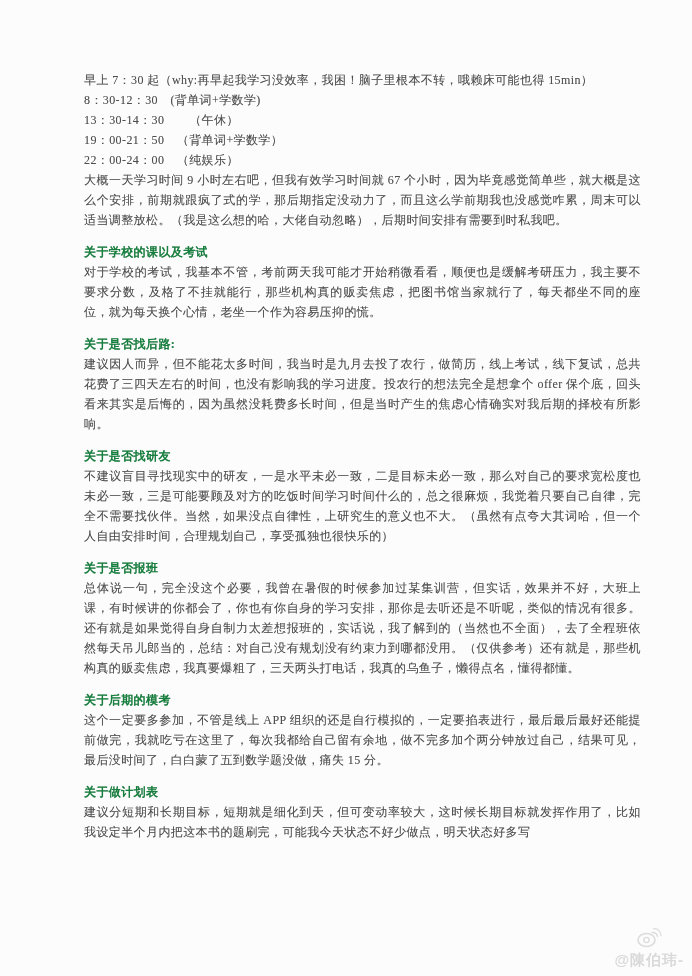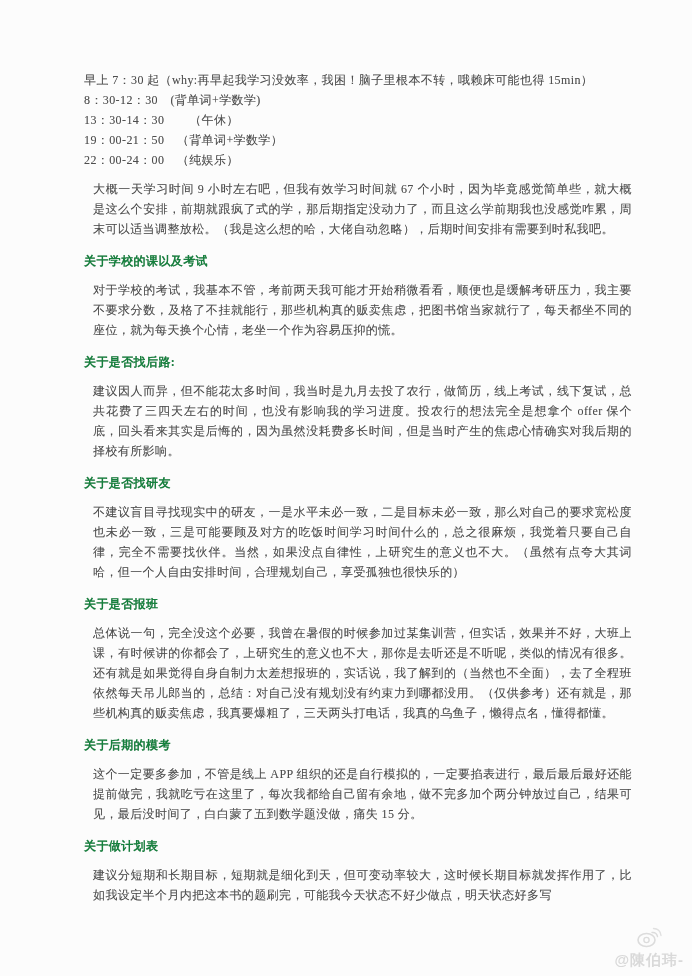--- a/index.html
+++ b/index.html
@@ -25,21 +25,21 @@
     line-height: 20px;
     letter-spacing: 0.4px;
     text-align: justify;
     text-shadow: 0 0 0.6px rgba(90,90,90,0.35);
   }
   .sched-line {
     margin: 0;
     white-space: nowrap;
   }
   .para {
-    margin: 9px;
+    margin: 0;
     font-family: Liberation Serif, serif;
   }
   .section {
     margin-top: 12px;
   }
   .heading {
     margin: 0;
     font-weight: bold;
     color: #15803d;
   }
@@ -88,21 +88,21 @@
       <p class="para">建议因人而异，但不能花太多时间，我当时是九月去投了农行，做简历，线上考试，线下复试，总共花费了三四天左右的时间，也没有影响我的学习进度。投农行的想法完全是想拿个 offer 保个底，回头看来其实是后悔的，因为虽然没耗费多长时间，但是当时产生的焦虑心情确实对我后期的择校有所影响。</p>
     </div>
 
     <div class="section">
       <p class="heading">关于是否找研友</p>
       <p class="para">不建议盲目寻找现实中的研友，一是水平未必一致，二是目标未必一致，那么对自己的要求宽松度也未必一致，三是可能要顾及对方的吃饭时间学习时间什么的，总之很麻烦，我觉着只要自己自律，完全不需要找伙伴。当然，如果没点自律性，上研究生的意义也不大。（虽然有点夸大其词哈，但一个人自由安排时间，合理规划自己，享受孤独也很快乐的）</p>
     </div>
 
     <div class="section">
       <p class="heading">关于是否报班</p>
-      <p class="para">总体说一句，完全没这个必要，我曾在暑假的时候参加过某集训营，但实话，效果并不好，大班上课，有时候讲的你都会了，上研究生的意义也不大，那你是去听还是不听呢，类似的情况有很多。还有就是如果觉得自身自制力太差想报班的，实话说，我了解到的（当然也不全面），去了全程班依然每天吊儿郎当的，总结：对自己没有规划没有约束力到哪都没用。（仅供参考）还有就是，那些机构真的贩卖焦虑，我真要爆粗了，三天两头打电话，我真的乌鱼子，懒得点名，懂得都懂。</p>
+      <p class="para">总体说一句，完全没这个必要，我曾在暑假的时候参加过某集训营，但实话，效果并不好，大班上课，有时候讲的你都会了，你也有你自身的学习安排，那你是去听还是不听呢，类似的情况有很多。还有就是如果觉得自身自制力太差想报班的，实话说，我了解到的（当然也不全面），去了全程班依然每天吊儿郎当的，总结：对自己没有规划没有约束力到哪都没用。（仅供参考）还有就是，那些机构真的贩卖焦虑，我真要爆粗了，三天两头打电话，我真的乌鱼子，懒得点名，懂得都懂。</p>
     </div>
 
     <div class="section">
       <p class="heading">关于后期的模考</p>
       <p class="para">这个一定要多参加，不管是线上 APP 组织的还是自行模拟的，一定要掐表进行，最后最后最好还能提前做完，我就吃亏在这里了，每次我都给自己留有余地，做不完多加个两分钟放过自己，结果可见，最后没时间了，白白蒙了五到数学题没做，痛失 15 分。</p>
     </div>
 
     <div class="section">
       <p class="heading">关于做计划表</p>
       <p class="para">建议分短期和长期目标，短期就是细化到天，但可变动率较大，这时候长期目标就发挥作用了，比如我设定半个月内把这本书的题刷完，可能我今天状态不好少做点，明天状态好多写</p>

